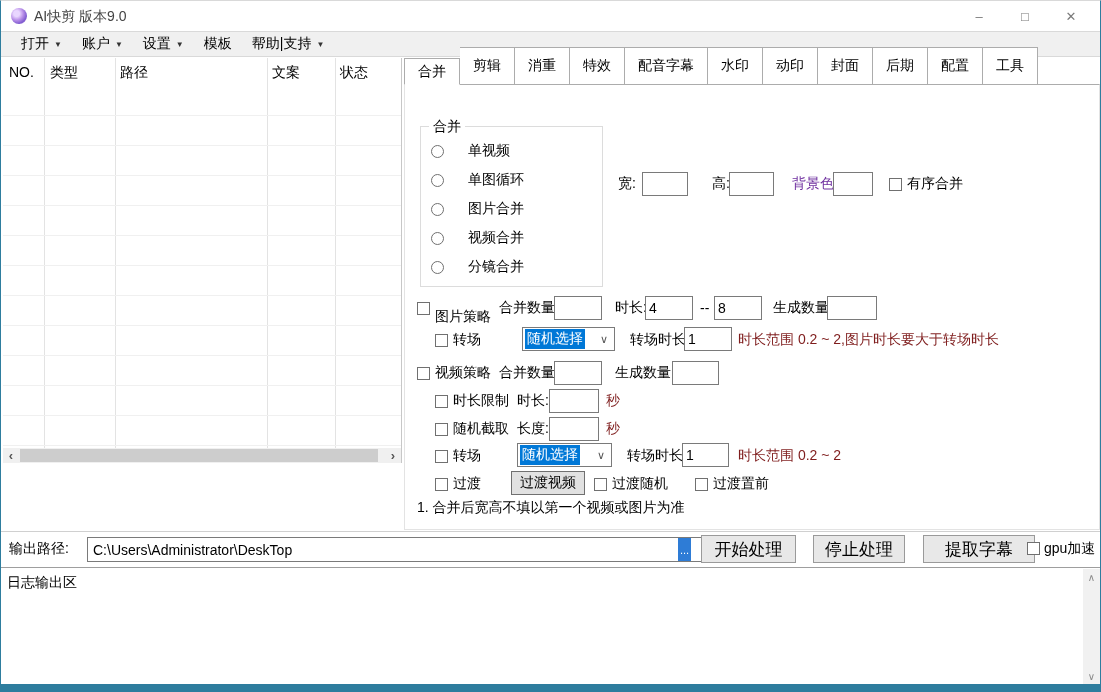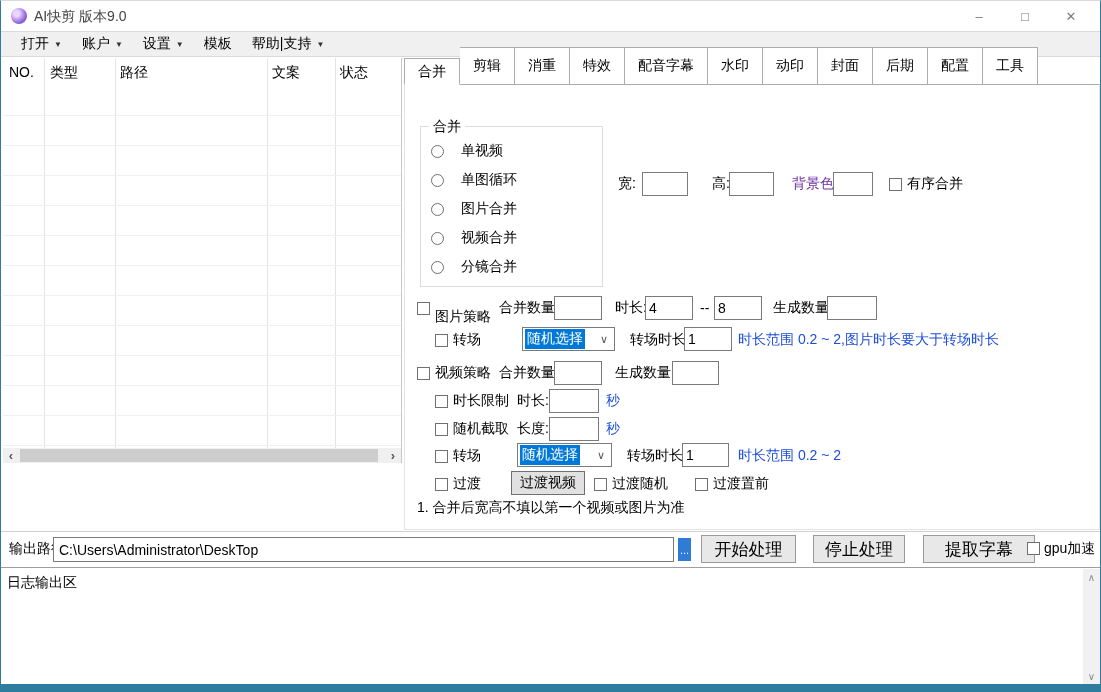--- a/index.html
+++ b/index.html
@@ -47,35 +47,35 @@
   .tab { height:38px; padding:0 13px; display:flex; align-items:center; font-size:14px;
     border:1px solid #acacac; border-left:none; background:#fff; position:relative; }
   .tab:first-child { border-left:1px solid #acacac; }
   .tab.active { height:27px; border-bottom:1px solid #fff; z-index:3; }
   .tab-content { position:absolute; left:0; right:0; top:26px; bottom:0; background:#fff;
     border-top:1px solid #acacac; border-left:1px solid #e3e3e3; border-right:1px solid #e3e3e3; border-bottom:1px solid #e3e3e3; }
   .radio { display:inline-block; width:13px; height:13px; border:1px solid #707070; border-radius:50%; background:#fff; }
   .txt { position:absolute; height:24px; border:1px solid #7a7a7a; background:#fff; font-size:14px; padding:0 3px;
     font-family:"Liberation Sans","DejaVu Sans",sans-serif; }
   .lbl { position:absolute; height:26px; display:flex; align-items:center; font-size:14px; white-space:nowrap; }
-  .gray { color:#1d4ed8; }
+  .gray { color:#7f1d1d; }
   .purple { color:#7030a0; }
   .row-cb { position:absolute; width:13px; height:13px; border:1px solid #707070; background:#fff; }
   .selectbox { position:absolute; height:24px; border:1px solid #7a7a7a; background:#fff; display:flex; align-items:center; padding-left:2px; }
   .sel-text { background:#0078d7; color:#fff; font-size:14px; padding:1px 2px; }
   .sel-chev { position:absolute; right:6px; color:#555; font-size:11px; }
   .groupbox { position:absolute; left:15px; top:41px; width:183px; height:161px; border:1px solid #dcdcdc; }
   .gb-title { position:absolute; top:-9px; left:8px; background:#fff; padding:0 4px; font-size:14px; }
-  .radio-row { position:absolute; left:10px; display:flex; align-items:center; gap:17px; height:18px; }
+  .radio-row { position:absolute; left:10px; display:flex; align-items:center; gap:24px; height:18px; }
   .push-btn { position:absolute; height:24px; border:1px solid #707070; background:#e1e1e1; display:flex; align-items:center; justify-content:center; font-size:14px; }
   .note { position:absolute; left:12px; font-size:14px; height:18px; display:flex; align-items:center; }
 
   
   .bottom-bar { position:absolute; left:0; right:0; top:530px; height:36px; background:#fff; border-top:1px solid #d0d0d0; }
-  .out-input { position:absolute; left:52px; top:5px; width:621px; height:25px; border:1px solid #7a7a7a; background:#fff;
+  .out-input { position:absolute; left:86px; top:5px; width:621px; height:25px; border:1px solid #7a7a7a; background:#fff;
     font-size:14px; padding:0 18px 0 5px; font-family:"Liberation Sans","DejaVu Sans",sans-serif; }
   .browse-btn { position:absolute; left:677px; top:6px; width:13px; height:23px; background:#2e7cd6; color:#fff;
     display:flex; align-items:center; justify-content:center; font-size:11px; letter-spacing:0; }
   .big-btn { position:absolute; top:3px; height:28px; background:#e8e8e8; border:1px solid #9a9a9a;
     display:flex; align-items:center; justify-content:center; font-size:17px; }
 
   
   .log-area { position:absolute; left:0; right:0; top:566px; bottom:8px; background:#fff; border-top:1px solid #9e9e9e; }
   .log-label { position:absolute; left:6px; top:6px; font-size:14px; }
   .vscroll { position:absolute; right:0; top:1px; bottom:0; width:17px; background:#f1f1f1; }

